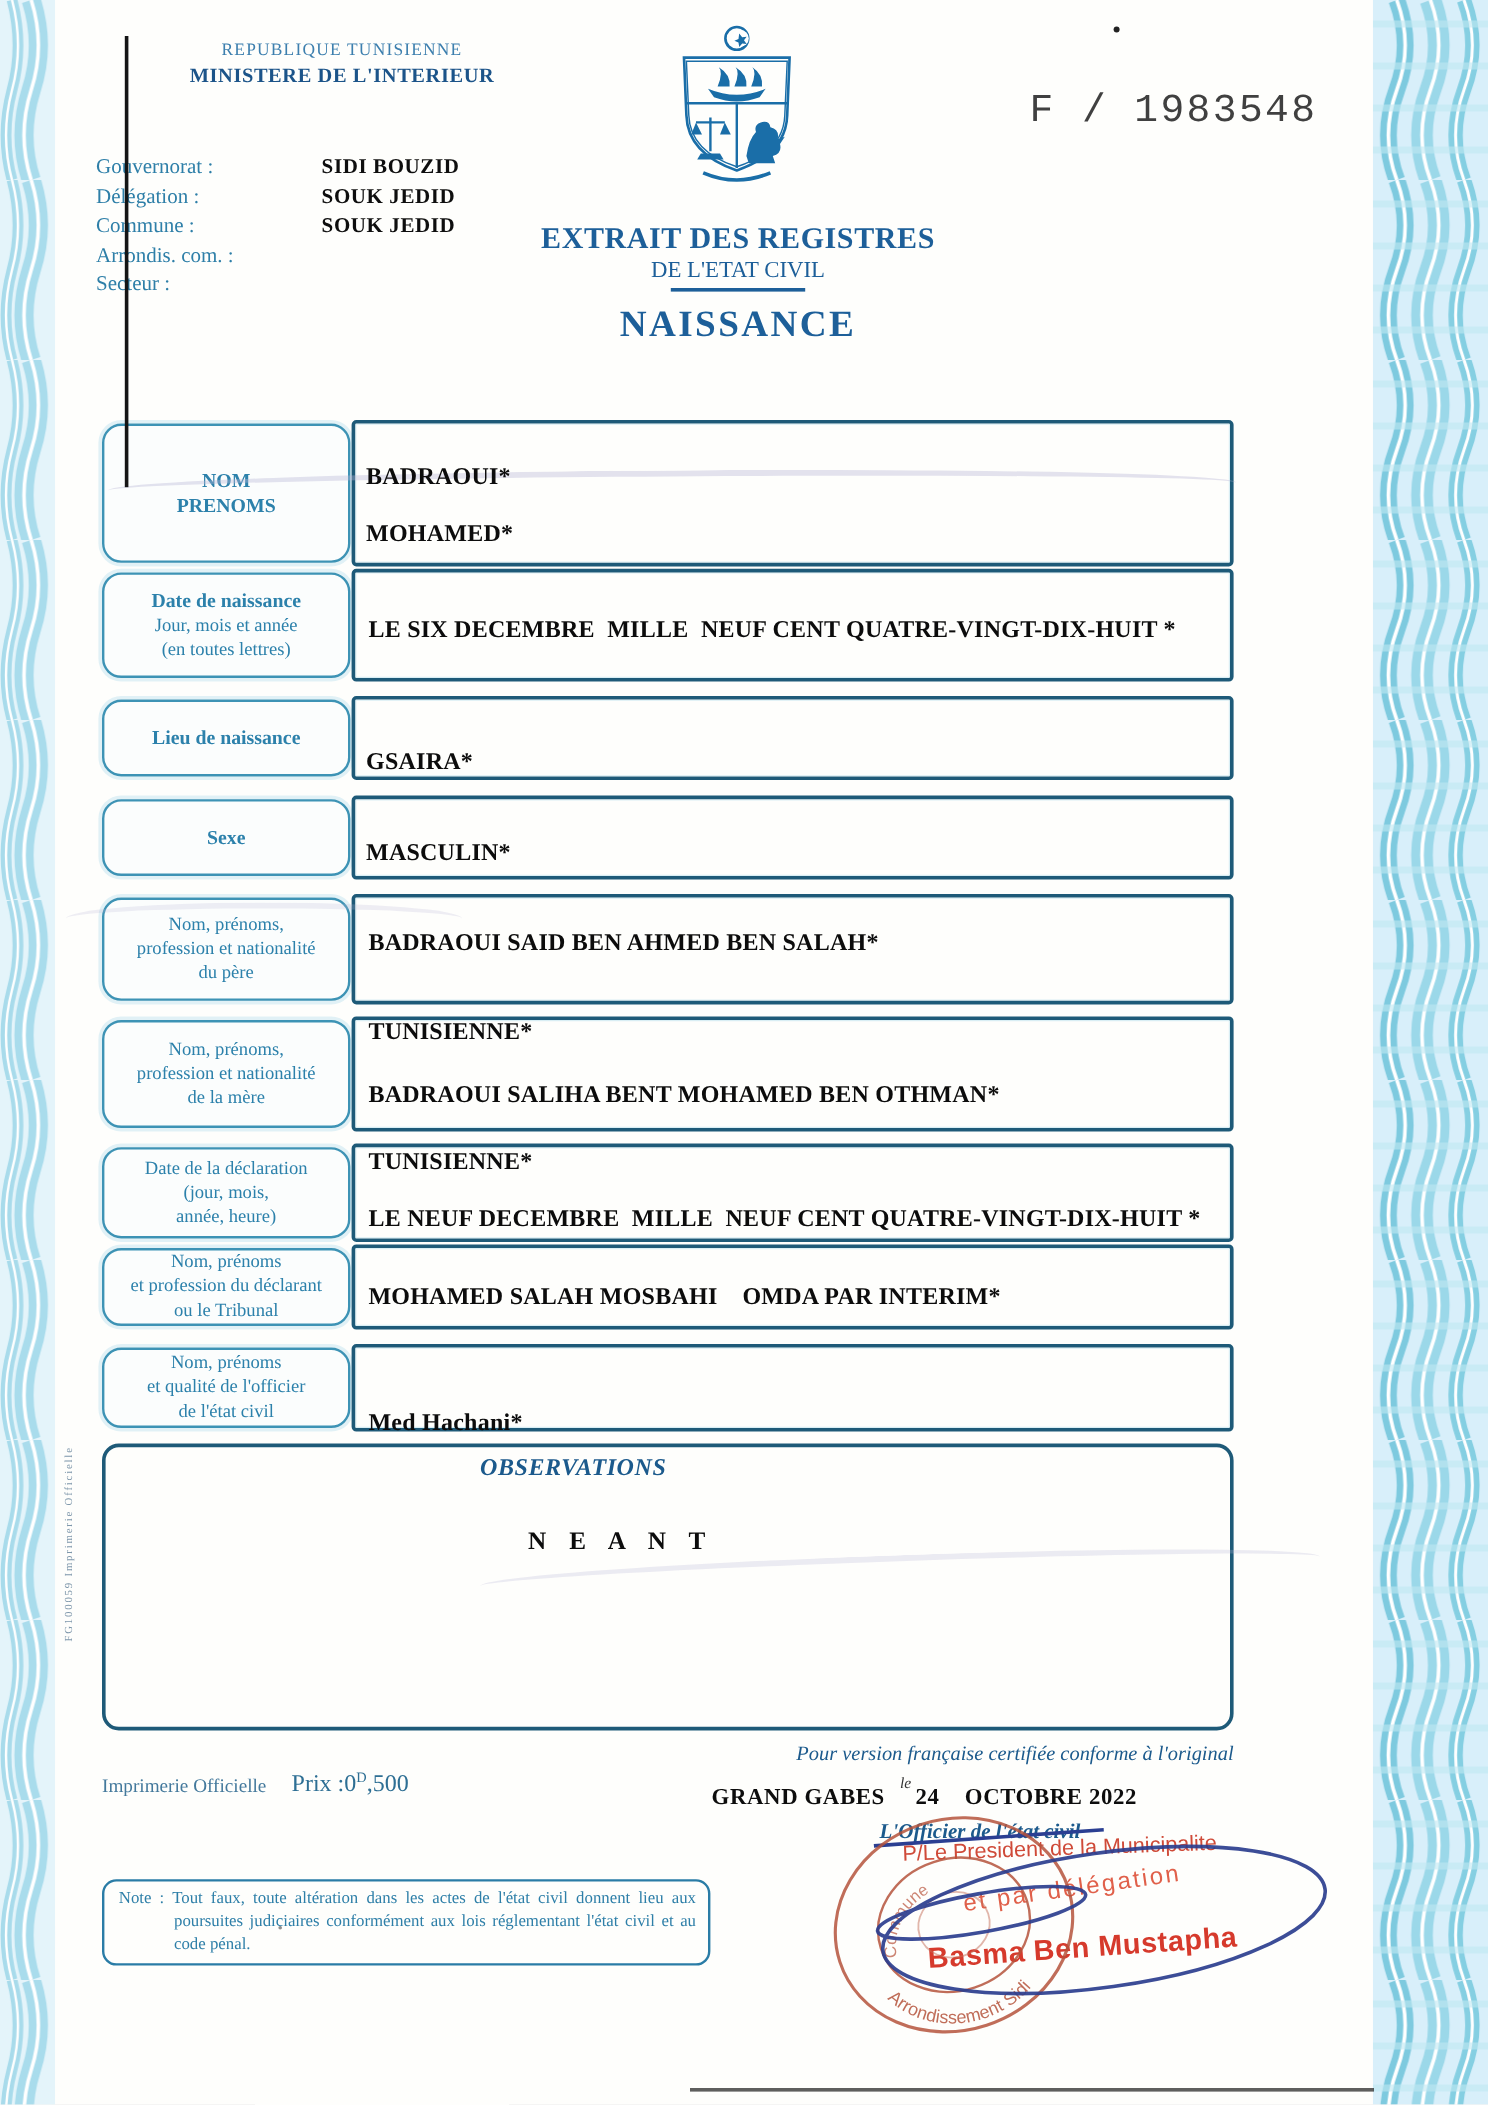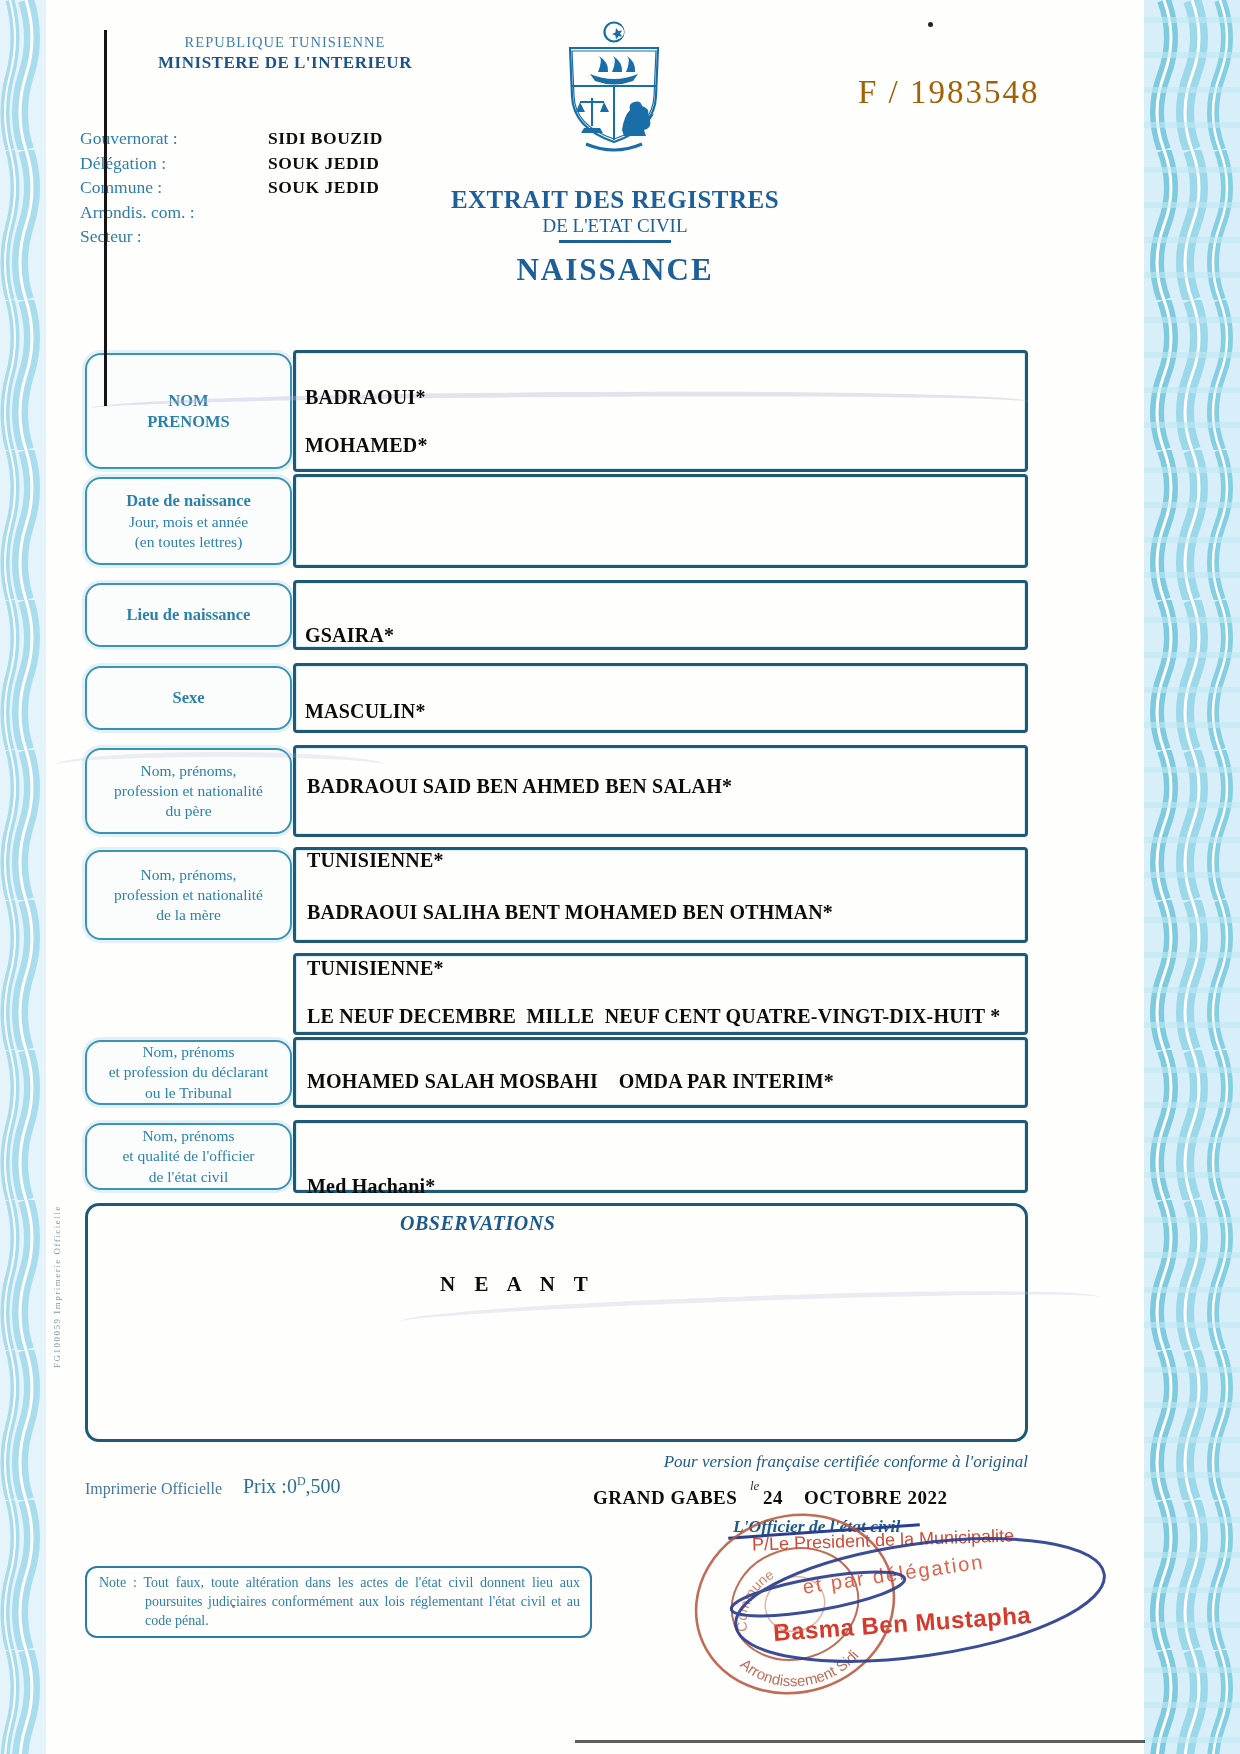--- a/index.html
+++ b/index.html
@@ -22,21 +22,21 @@
   .admin-row{display:flex; line-height:24.5px;}
   .admin-label{width:188px; font-size:17.5px; color:#2e7fa8;}
   .admin-value{font-size:17.5px; font-weight:bold; color:#0e0e0e; letter-spacing:.5px;}
   .emblem{left:556px; top:18px;}
   .title-block{left:400px; top:186px; width:430px; text-align:center; color:#1d5f99;}
   .title-1{font-size:25px; font-weight:bold; letter-spacing:.5px;}
   .title-2{font-size:19px; margin-top:1px;}
   .title-rule{width:112px; height:2.5px; background:#1d5f99; margin:3px auto 0;}
   .title-main{font-size:31px; font-weight:bold; letter-spacing:2px; margin-top:9px;}
   .title-sub{font-size:17.5px; font-style:italic; margin-top:1px;}
-  .fnum{left:858px; top:74px; font-family:Liberation Serif, serif; font-size:33px; color:#a16207; letter-spacing:2px; white-space:pre;}
+  .fnum{left:858px; top:74px; font-family:Liberation Mono, monospace; font-size:33px; color:#404040; letter-spacing:2px; white-space:pre;}
   .acte-box{left:857px; top:131px; width:238px; height:152px; border:2.5px solid #2a7ca6; border-radius:14px; padding:16px 0 0 24px; box-sizing:border-box;}
   .acte-row{display:flex; color:#2776a2; font-size:17px; line-height:27px; white-space:pre;}
   .acte-val{font-weight:bold; color:#0d0d0d; font-size:17.5px;}
   .acte-val-annee{margin-left:42px;}
   .acte-val-num{margin-left:16px;}
   
   .row{position:absolute; left:85px; width:943px;}
   .lbl-box{position:absolute; left:0; top:3px; bottom:3px; width:207px;
     border:2px solid #3d93b5; border-radius:16px;
     box-shadow:0 0 0 3px rgba(150,210,230,.28);
@@ -183,20 +183,21 @@
     <div class="val-text" style="top:84px; left:220px;">MOHAMED*</div>
   </div>
 
   <div class="row" style="top:474px; height:94px;border-radius:18px;">
     <div class="lbl-box lbl-bold">
       <div class="lbl-line">Date de naissance</div>
       <div class="lbl-line" style="font-weight:normal; font-size:15.5px;">Jour, mois et année</div>
       <div class="lbl-line" style="font-weight:normal; font-size:15.5px;">(en toutes lettres)</div>
     </div>
     <div class="val-box"></div>
+    <div class="val-text" style="top:40px; left:222px;">LE SIX DECEMBRE  MILLE  NEUF CENT QUATRE-VINGT-DIX-HUIT *</div>
   </div>
 
   <div class="row" style="top:580px; height:70px;">
     <div class="lbl-box lbl-bold">
       <div class="lbl-line">Lieu de naissance</div>
     </div>
     <div class="val-box"></div>
     <div class="val-text" style="top:44px; left:220px;">GSAIRA*</div>
   </div>
 
@@ -223,20 +224,25 @@
       <div class="lbl-line">Nom, prénoms,</div>
       <div class="lbl-line">profession et nationalité</div>
       <div class="lbl-line">de la mère</div>
     </div>
     <div class="val-box"></div>
     <div class="val-text" style="top:2px; left:222px;">TUNISIENNE*</div>
     <div class="val-text" style="top:54px; left:222px;">BADRAOUI SALIHA BENT MOHAMED BEN OTHMAN*</div>
   </div>
 
   <div class="row" style="top:953px; height:82px;">
+    <div class="lbl-box">
+      <div class="lbl-line">Date de la déclaration</div>
+      <div class="lbl-line">(jour, mois,</div>
+      <div class="lbl-line">année, heure)</div>
+    </div>
     <div class="val-box"></div>
     <div class="val-text" style="top:4px; left:222px;">TUNISIENNE*</div>
     <div class="val-text" style="top:52px; left:222px;">LE NEUF DECEMBRE  MILLE  NEUF CENT QUATRE-VINGT-DIX-HUIT *</div>
   </div>
 
   <div class="row" style="top:1037px; height:71px;">
     <div class="lbl-box">
       <div class="lbl-line">Nom, prénoms</div>
       <div class="lbl-line">et profession du déclarant</div>
       <div class="lbl-line">ou le Tribunal</div>

